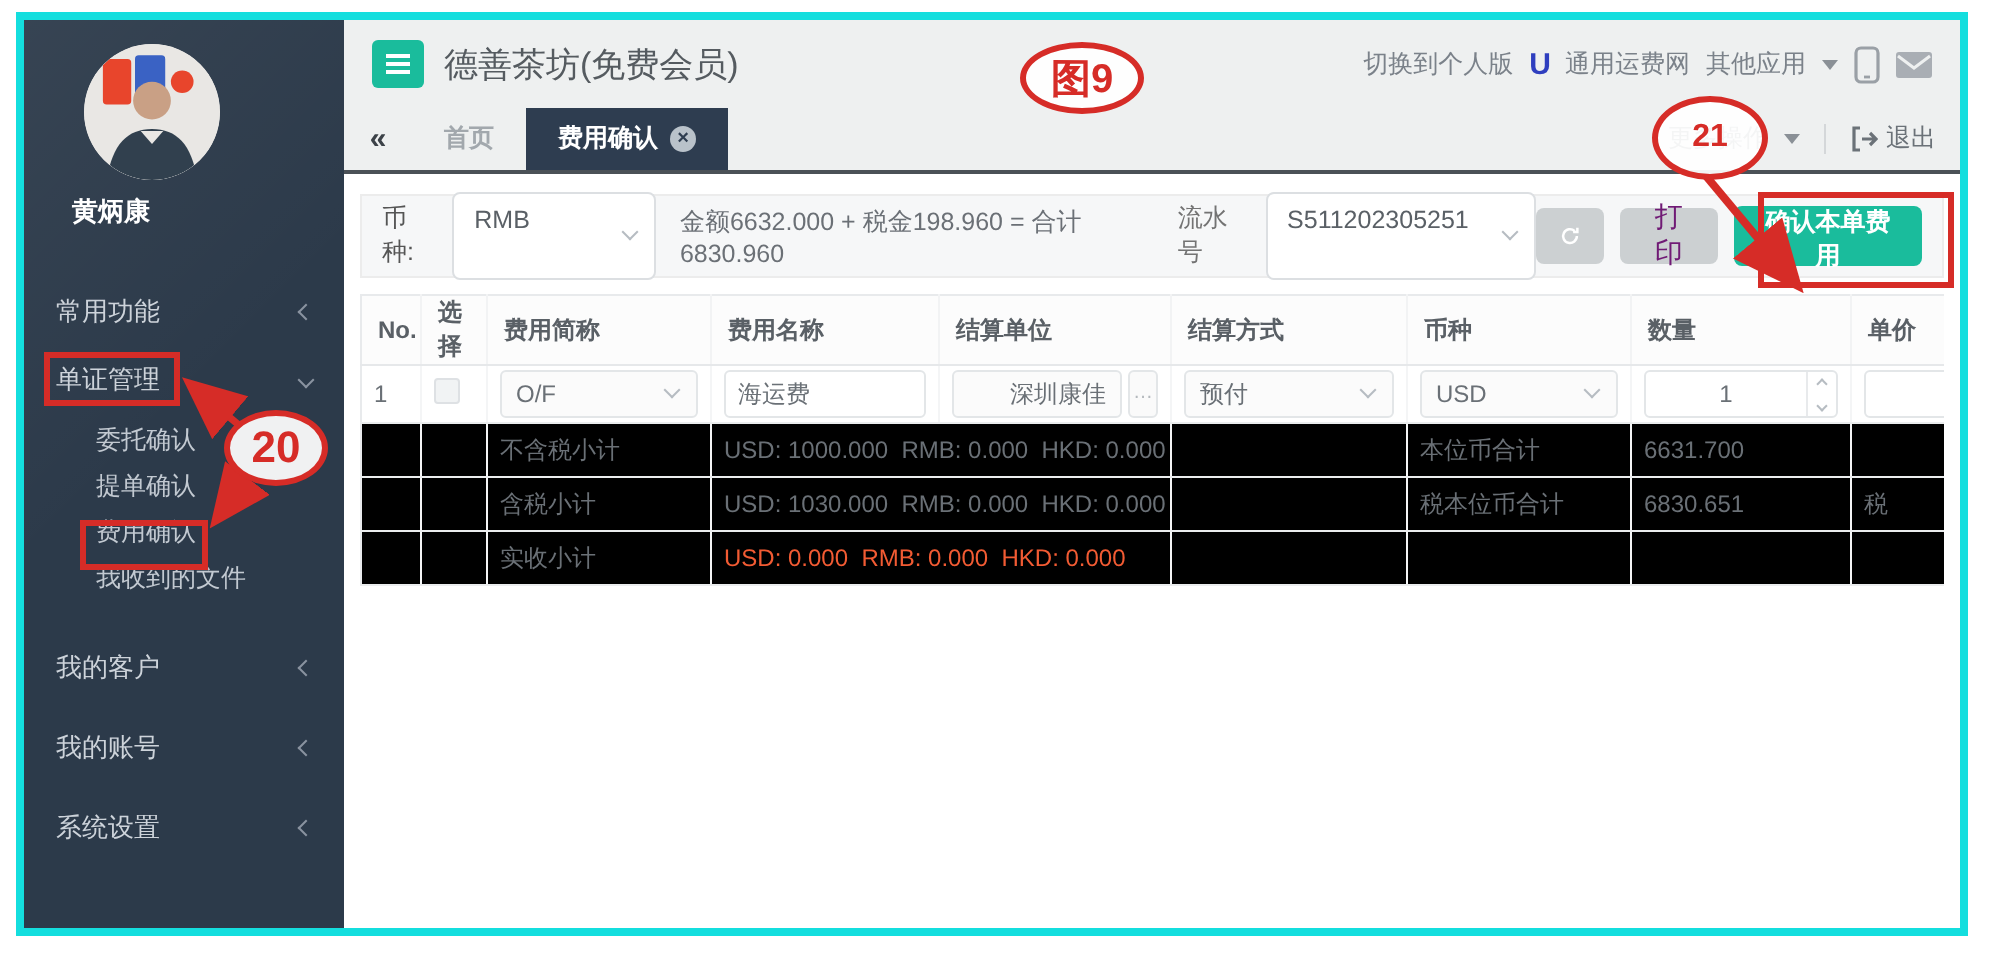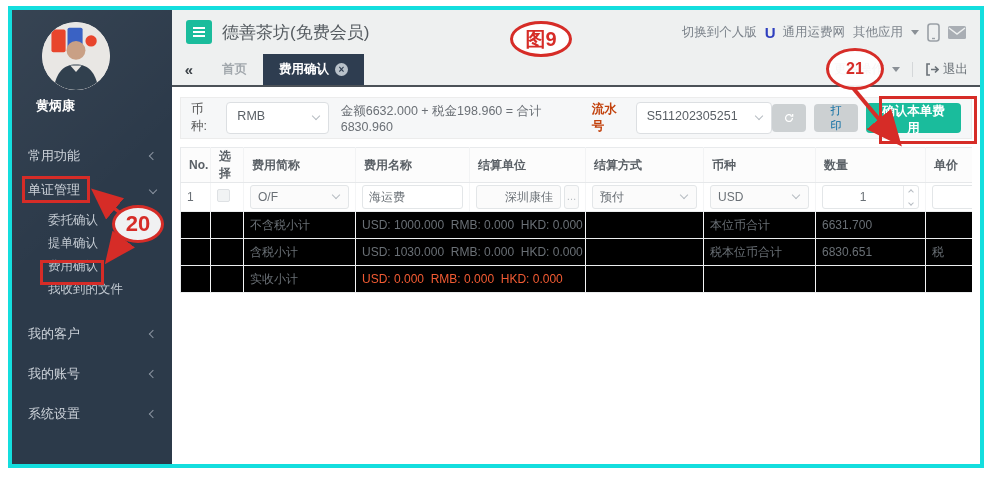--- a/index.html
+++ b/index.html
@@ -51,27 +51,27 @@
                font-size:10px; line-height:13px; text-align:center; cursor:pointer; }
   .tab-right { margin-left:auto; display:flex; align-items:center; gap:12px; padding-right:12px;
                font-size:12.5px; color:#6b7278; }
   .vsep { width:1px; height:15px; background:#d4d7d9; }
   .linkish { display:flex; align-items:center; gap:4px; cursor:pointer; }
 
   .content { flex:1; background:#fff; padding:10px 8px 0 8px; }
   .toolbar { height:42px; background:#f6f7f8; border:1px solid #ececec;
              display:flex; align-items:center; padding:0 10px; font-size:12.5px; color:#555; }
   .sel { position:relative; background:#fff; border:1px solid #dcdfe2; border-radius:4px;
-         height:32px; line-height:26px; padding:0 26px 0 10px; color:#5a6066; cursor:pointer; }
+         height:44px; line-height:26px; padding:0 26px 0 10px; color:#5a6066; cursor:pointer; }
   .caret { position:absolute; right:9px; top:50%; margin-top:-5px; width:6px; height:6px;
            border-right:1.4px solid #b6bcc2; border-bottom:1.4px solid #b6bcc2; transform:rotate(45deg); }
   .sum-text { margin-left:12px; color:#6b7076; }
-  .serial-lbl { margin-left:8px; font-weight:bold; color:#c2410c; }
-  .btn-gray { height:28px; background:#ccd0d2; border:none; border-radius:4px; color:#0369a1;
-              font-size:11px; padding:0 12px; cursor:pointer; display:flex; align-items:center; justify-content:center;font-family:Liberation Mono, monospace; }
+  .serial-lbl { margin-left:8px; font-weight:normal; color:#737373; }
+  .btn-gray { height:28px; background:#ccd0d2; border:none; border-radius:4px; color:#701a75;
+              font-size:14px; padding:0 12px; cursor:pointer; display:flex; align-items:center; justify-content:center;font-family:Liberation Mono, monospace; }
   .btn-green { height:30px; background:#1abc9c; border:none; border-radius:4px; color:#fff;
                font-size:12.5px; font-weight:bold; padding:0 13px; cursor:pointer; }
   .tb-right { margin-left:auto; display:flex; align-items:center; gap:8px; }
 
   .grid-wrap { margin-top:8px; overflow:hidden; }
   table.grid { width:830px; table-layout:fixed; border-collapse:collapse; font-size:12px;
                border:1px solid #e8eaec; background:#fff; }
   .grid th { font-weight:bold; color:#5a6066; text-align:left; height:27px; padding:0 8px;
              background:#fcfcfc; border-bottom:1px solid #e6e8ea; border-right:1px solid #f2f3f4; }
   .grid td { height:29px; padding:2px 6px; border-bottom:1px solid #ebedee;

